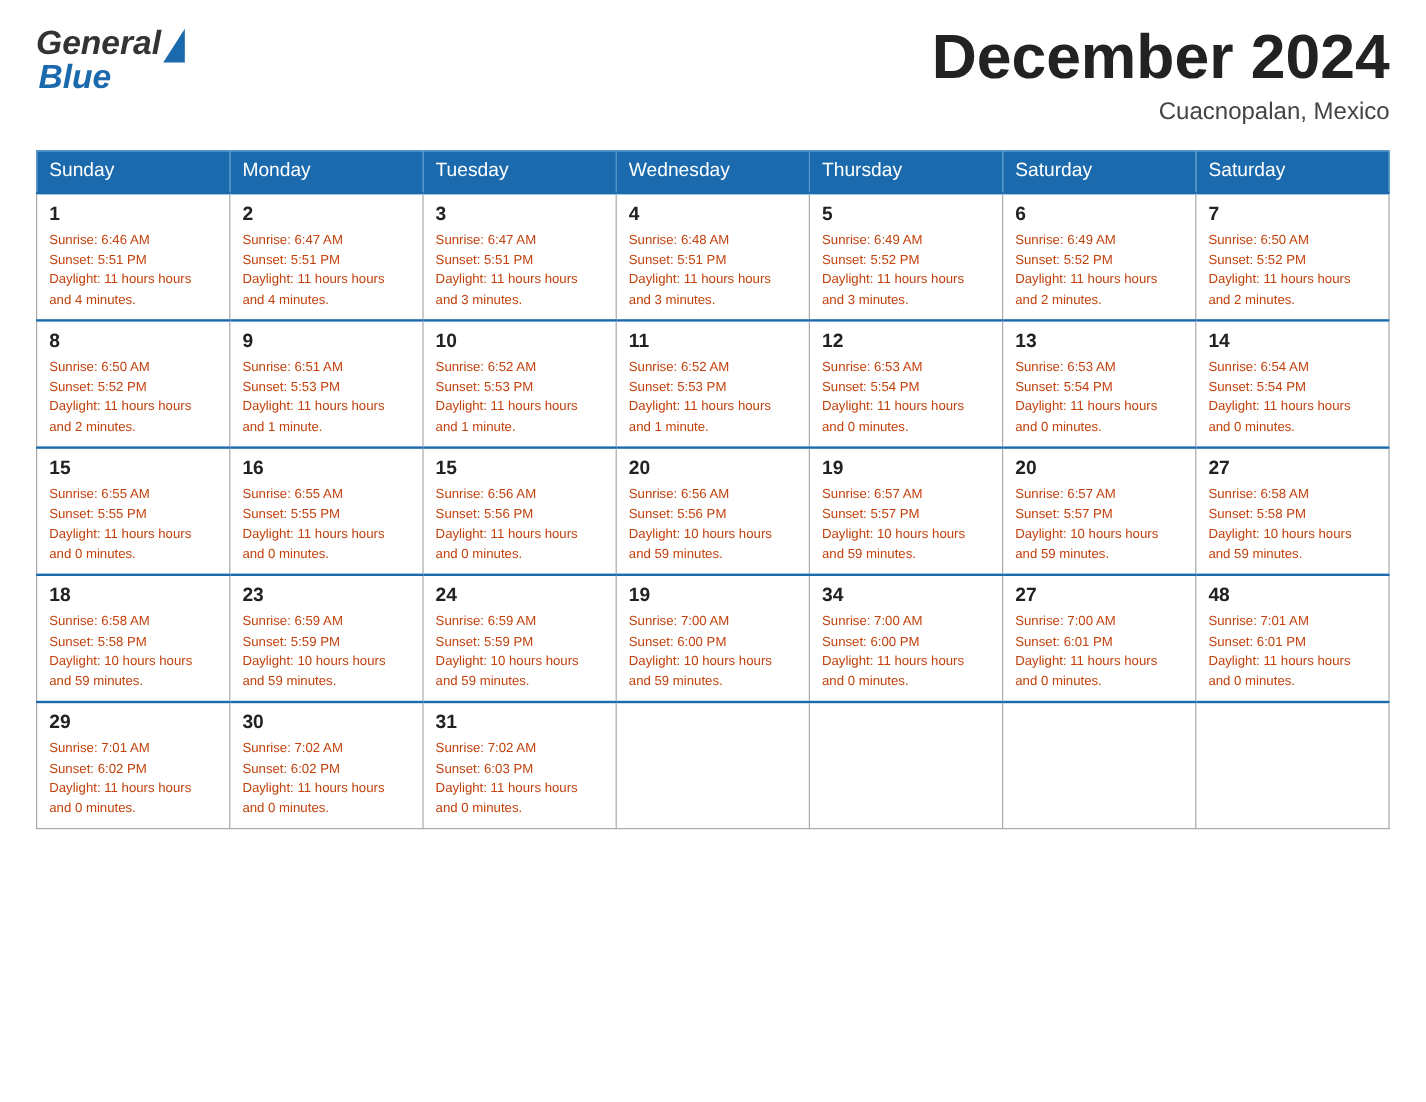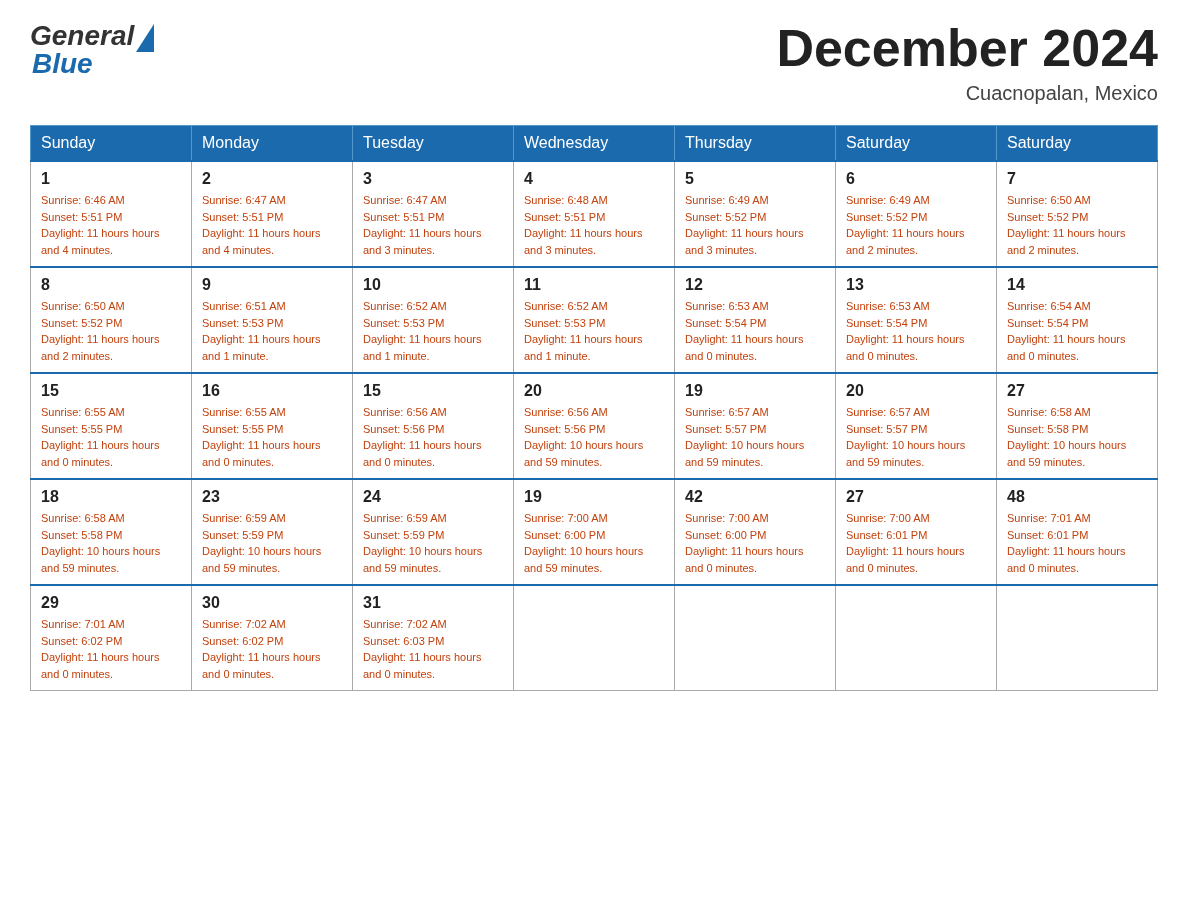--- a/index.html
+++ b/index.html
@@ -231,21 +231,21 @@
         </td>
         <td>
           <div class="day-number">24</div>
           <div class="day-info">Sunrise: 6:59 AM<br>Sunset: 5:59 PM<br>Daylight: 10 hours hours<br>and 59 minutes.</div>
         </td>
         <td>
           <div class="day-number">19</div>
           <div class="day-info">Sunrise: 7:00 AM<br>Sunset: 6:00 PM<br>Daylight: 10 hours hours<br>and 59 minutes.</div>
         </td>
         <td>
-          <div class="day-number">42</div>
+          <div class="day-number">34</div>
           <div class="day-info">Sunrise: 7:00 AM<br>Sunset: 6:00 PM<br>Daylight: 11 hours hours<br>and 0 minutes.</div>
         </td>
         <td>
           <div class="day-number">27</div>
           <div class="day-info">Sunrise: 7:00 AM<br>Sunset: 6:01 PM<br>Daylight: 11 hours hours<br>and 0 minutes.</div>
         </td>
         <td>
           <div class="day-number">48</div>
           <div class="day-info">Sunrise: 7:01 AM<br>Sunset: 6:01 PM<br>Daylight: 11 hours hours<br>and 0 minutes.</div>
         </td>

